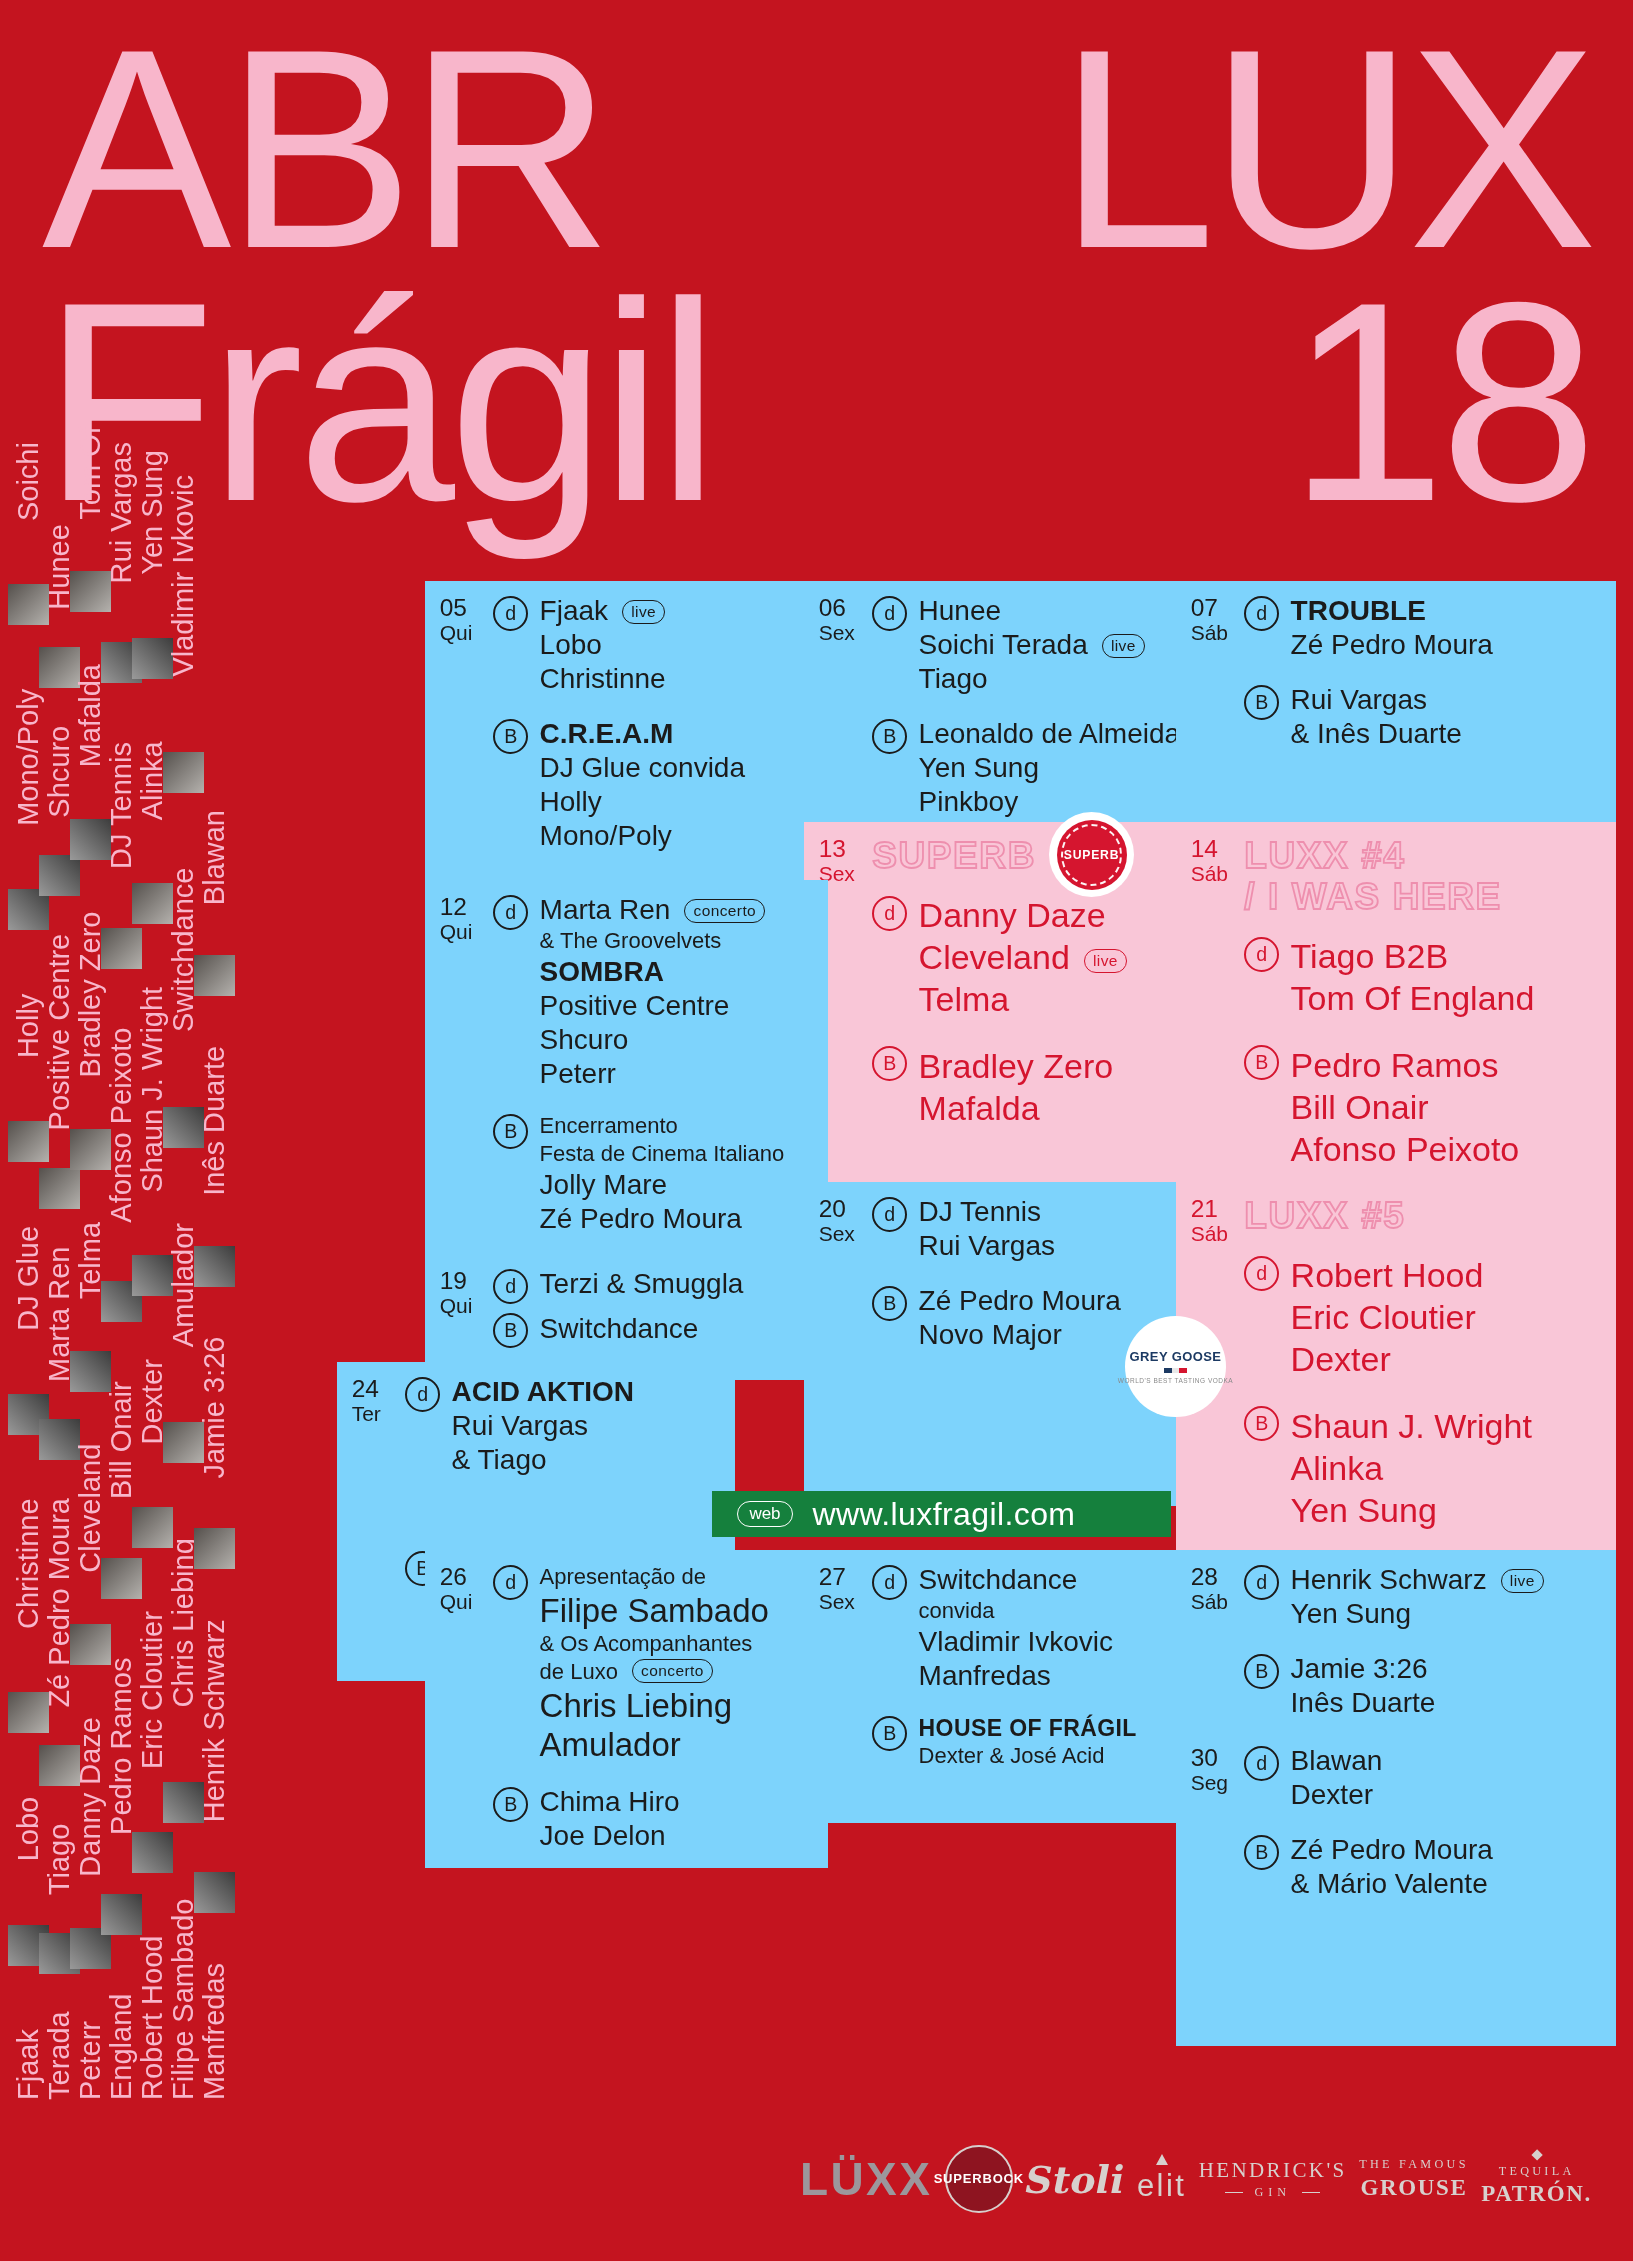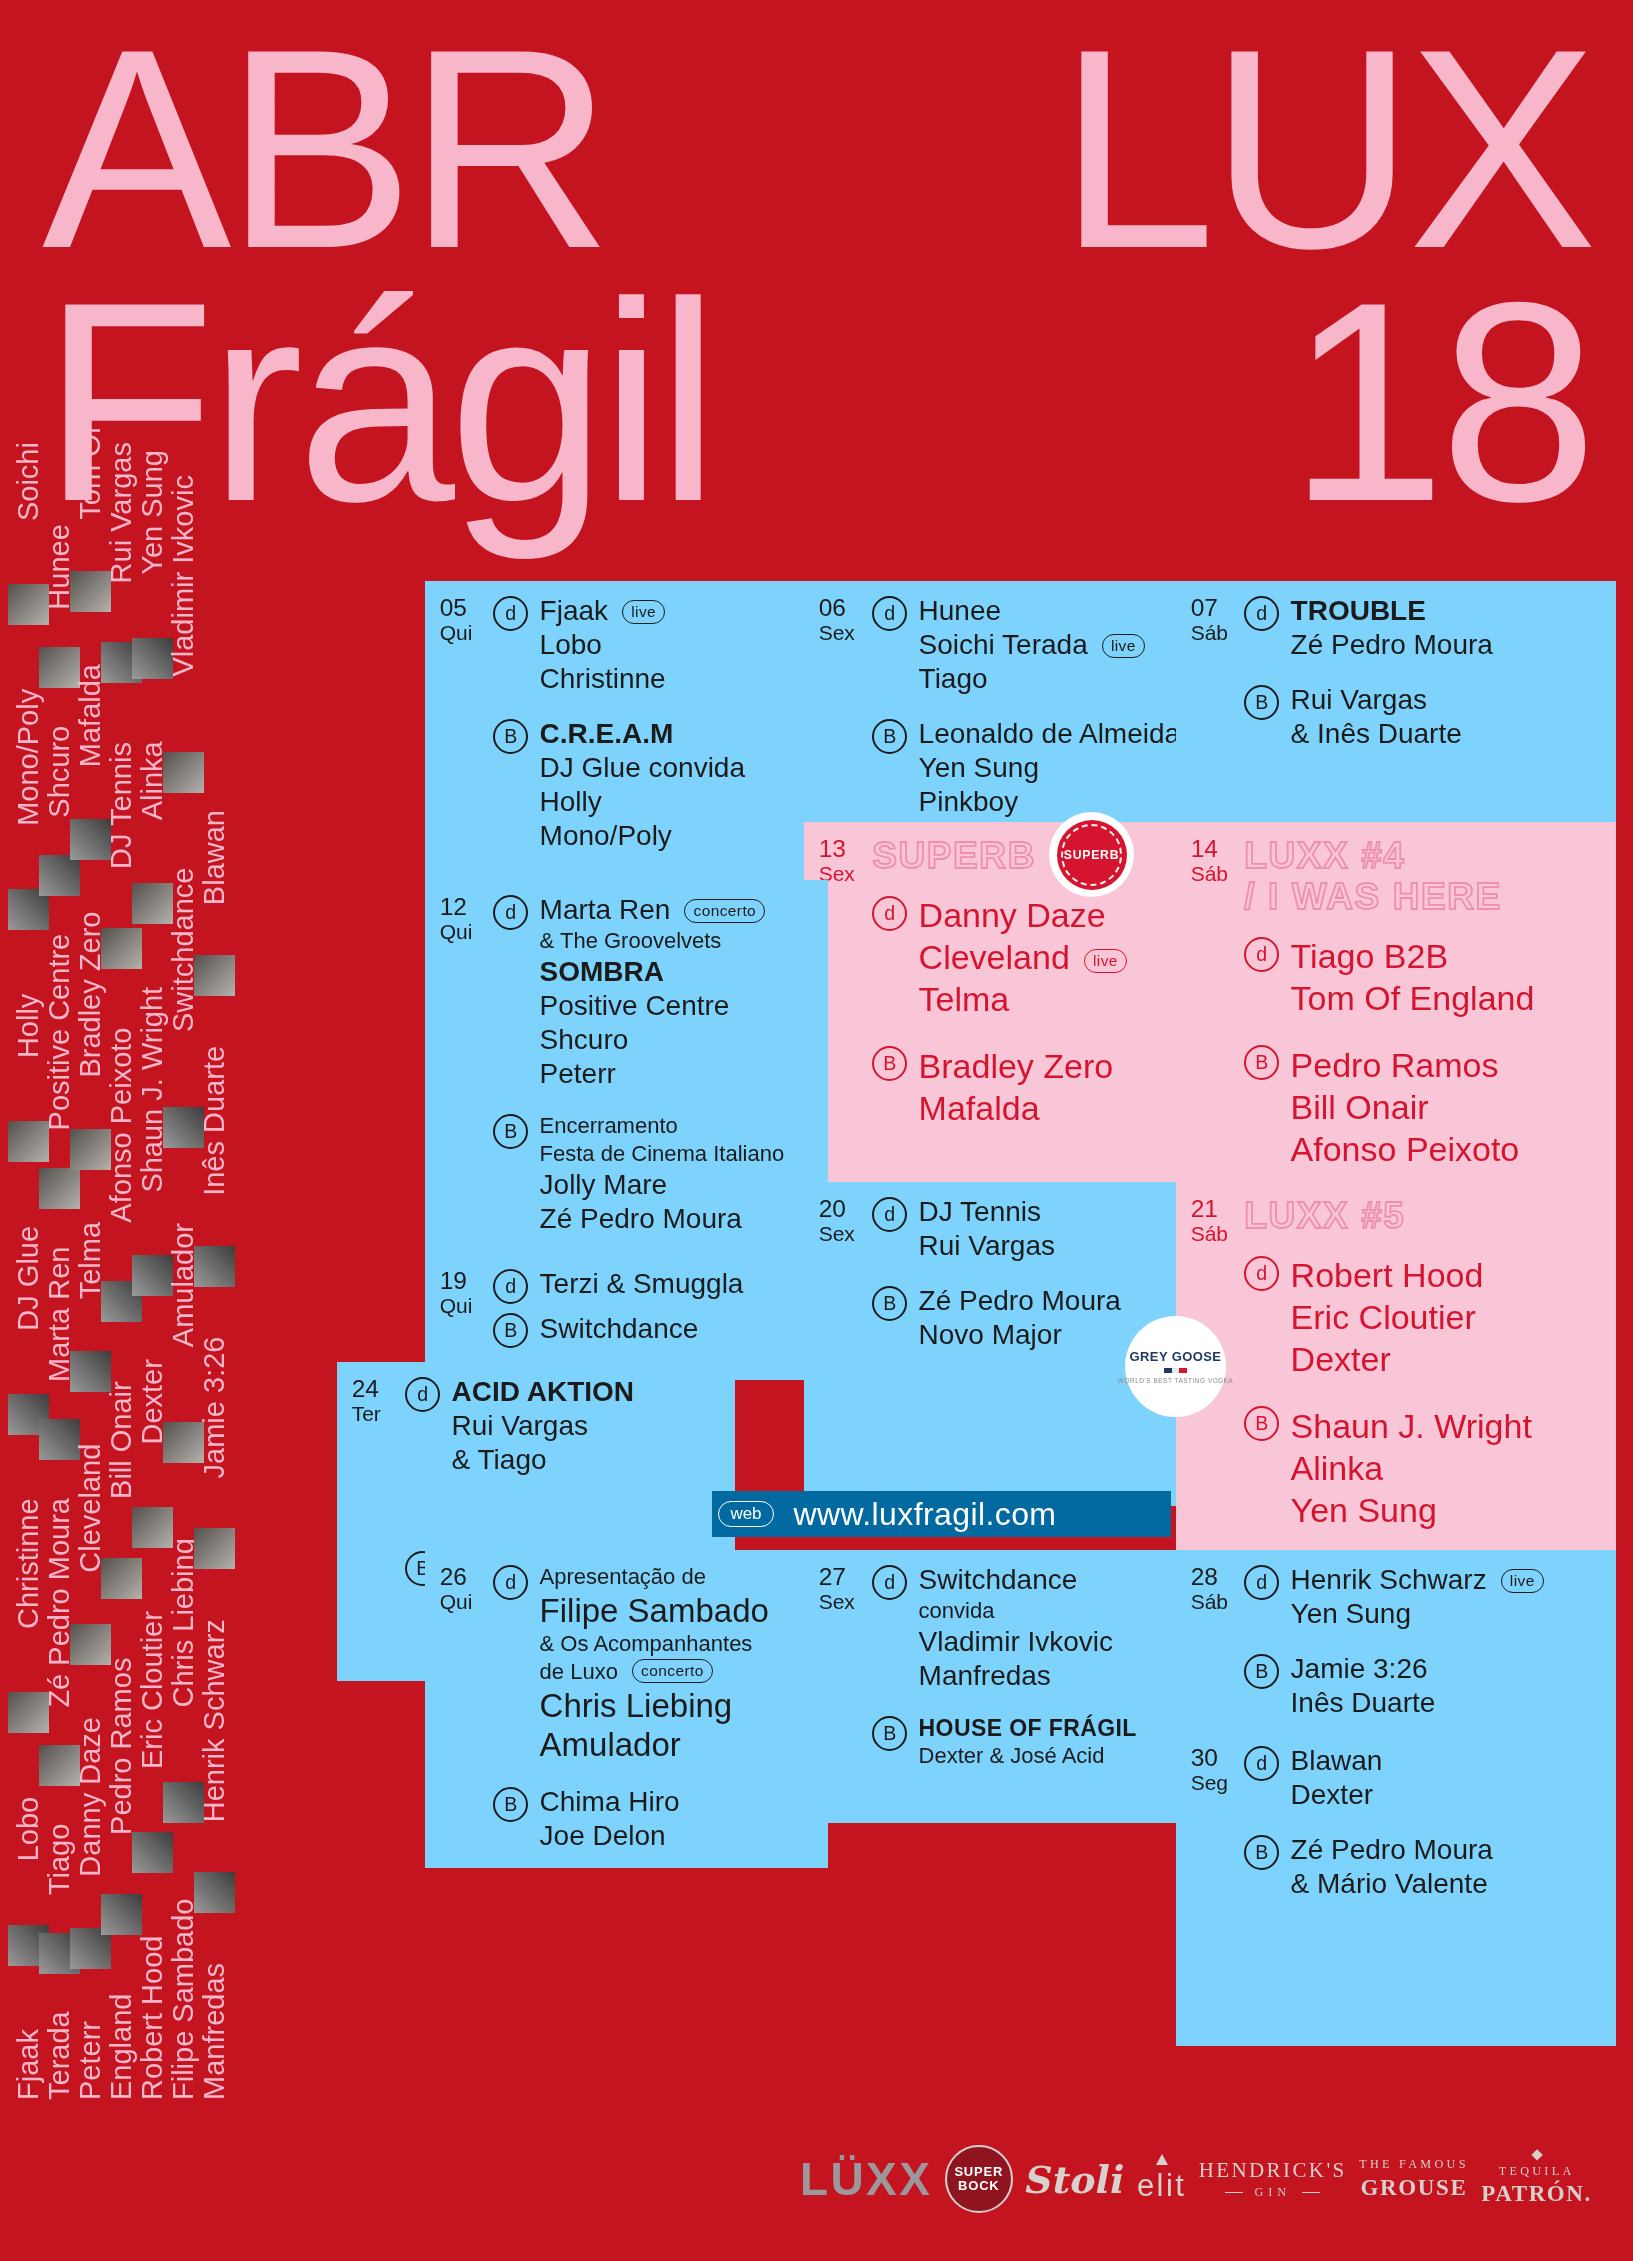--- a/index.html
+++ b/index.html
@@ -48,31 +48,31 @@
        display:flex;align-items:center;justify-content:center}
   .cap::before{content:"";position:absolute;inset:4.1px;border:2.4px dashed rgba(255,255,255,.95);border-radius:50%}
   .cap span{color:#fff;font-size:12.2px;font-weight:bold;letter-spacing:0.8px}
   
   #goose{position:absolute;left:1125px;top:1316px;width:101px;height:101px;border-radius:50%;
          background:#ffffff;display:flex;flex-direction:column;align-items:center;justify-content:center;gap:4.1px}
   #goose .gname{color:#1c3a63;font-size:13px;font-weight:bold;letter-spacing:0.4px;white-space:nowrap}
   #goose .gflag{width:23px;height:4.9px;background:linear-gradient(90deg,#1c3a63 33%,#e8e8e8 33% 66%,#d5152f 66%)}
   #goose .gtag{color:#8a8a8a;font-size:6.5px;letter-spacing:0.5px;white-space:nowrap}
   
-  #webbar{position:absolute;left:712px;top:1491px;width:459px;height:46px;background:#0369a1;
-          display:flex;align-items:center;gap:19.6px;padding-left:6px;box-sizing:border-box;color:#fff}
+  #webbar{position:absolute;left:712px;top:1491px;width:459px;height:46px;background:#15803d;
+          display:flex;align-items:center;gap:19.6px;padding-left:25px;box-sizing:border-box;color:#fff}
   #webbar .wpill{border:1.6px solid #fff;border-radius:14.7px;font-size:17px;padding:2.4px 11.4px 4.1px;line-height:1}
   #webbar .wurl{font-size:32px;letter-spacing:0.4px}
   
   #sponsors{position:absolute;left:800px;top:2130px;width:792px;height:98px;display:flex;
             align-items:center;justify-content:space-between;color:#d7d0cd}
   .sponsor{display:flex;flex-direction:column;align-items:center;gap:2.4px}
   .luxx{font-size:46px;font-weight:bold;letter-spacing:2.4px;color:#9c979c}
   .sbock{width:64px;height:64px;border-radius:50%;background:#8e1420;border:2.4px solid #d7d0cd;
-         display:flex;flex-direction:column;align-items:center;justify-content:center;color:#fff;
+         display:flex;align-items:center;justify-content:center;color:#fff;
          font-size:13px;font-weight:bold;line-height:1.1;letter-spacing:0.8px}
   .stoli{font-family:"DejaVu Serif",serif;font-style:italic;font-weight:bold;font-size:38px}
   .sail{width:0;height:0;border-left:6.5px solid transparent;border-right:6.5px solid transparent;
         border-bottom:11.4px solid #d7d0cd}
   .elit{font-size:31px;letter-spacing:2.4px}
   .serifl1{font-family:"Liberation Serif",serif;font-size:12.2px;letter-spacing:3.3px}
   .serifl2{font-family:"Liberation Serif",serif;font-size:23px;font-weight:bold;letter-spacing:1.6px}
   .hend1{font-family:"Liberation Serif",serif;font-size:21px;letter-spacing:2.4px}
   .hendgin{display:flex;align-items:center;gap:11px;font-family:"Liberation Serif",serif;
            font-size:12.2px;letter-spacing:4.9px}

